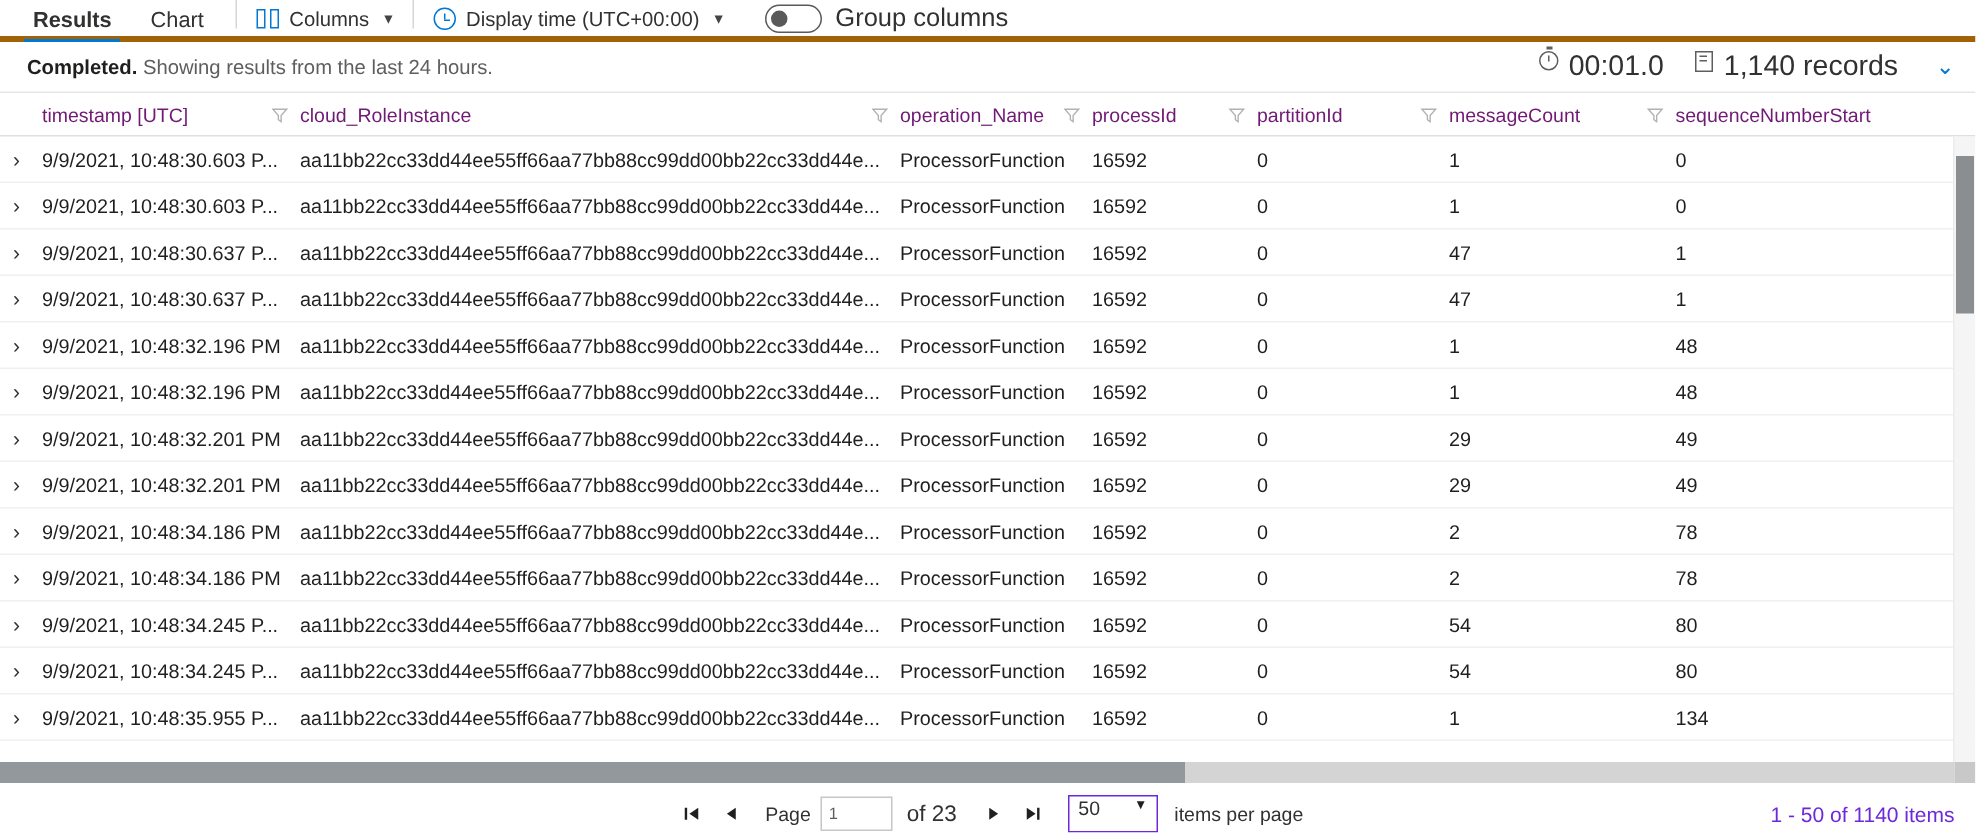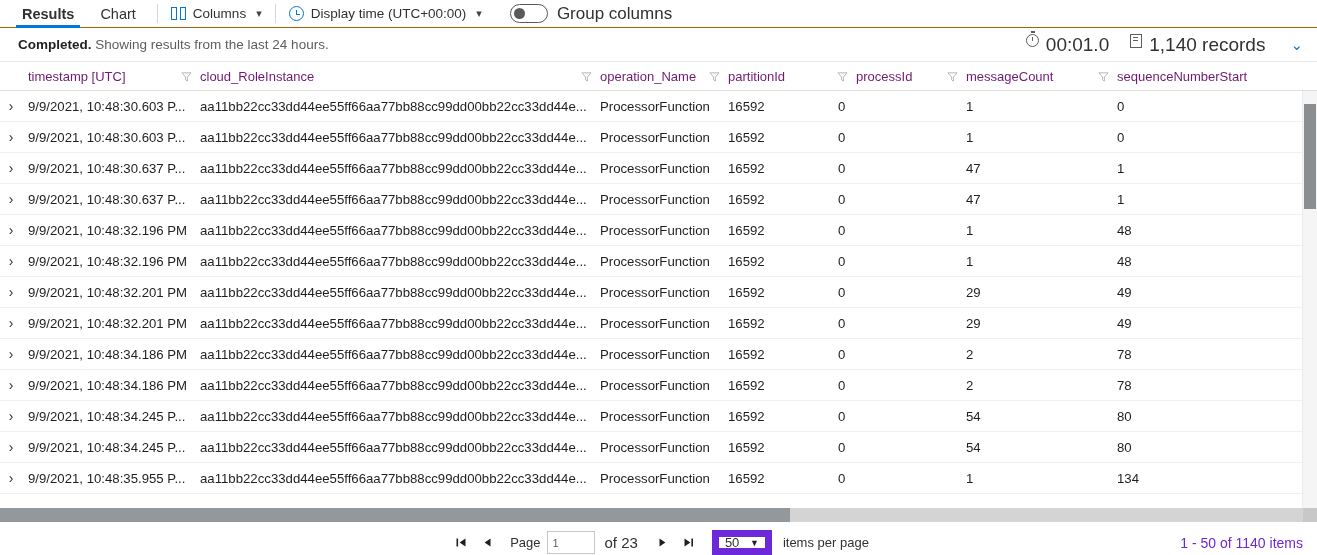--- a/index.html
+++ b/index.html
@@ -14,24 +14,23 @@
     font-size: 13px;
     color: #323130;
     overflow: hidden;
     position: relative;
   }
 
   
   .toolbar {
     height: 28px;
     display: flex;
-    align-items: center;
     padding: 0 0 0 14px;
     box-sizing: border-box;
-    border-bottom: 1px solid #a16207;
+    border-bottom: 4px solid #a16207;
     position: relative;
   }
   .tab {
     font-size: 14.5px;
     color: #323130;
     padding: 0 8px;
     height: 28px;
     line-height: 28px;
     position: relative;
     cursor: pointer;
@@ -344,24 +343,23 @@
     font-size: 11px;
     color: #605e5c;
     padding: 0 5px;
     font-family: "Liberation Sans", sans-serif;
     background: #fff;
     outline: none;
   }
   .pg-of { margin: 0 12px 0 10px; font-size: 15px; }
   .pg-select {
     width: 60px; height: 25px;
-    border: 7px solid #6d28d9;
-    box-sizing: border-box;
-    display: flex;
-    align-items: center;
+    border: 1px solid #6d28d9;
+    box-sizing: border-box;
+    display: flex;
     padding: 0 6px;
     margin-left: 10px;
     font-size: 13px;
     cursor: pointer;
     background: #fff;
   }
   .pg-select .cv { margin-left: auto; font-size: 9px; color: #201f1e; }
   .pg-ipp { margin-left: 11px; font-size: 13px; }
   .footer-right {
     position: absolute;
@@ -441,28 +439,28 @@
       <svg class="filter-ico" viewBox="0 0 12 12">
           <path d="M1 2h10L7 6.6V11L5 9.6V6.6z" fill="none" stroke="#8a8886" stroke-width="1"></path>
         </svg>
     </div>
     <div class="th c-op">
       <span class="th-label">operation_Name</span>
       <svg class="filter-ico" viewBox="0 0 12 12">
           <path d="M1 2h10L7 6.6V11L5 9.6V6.6z" fill="none" stroke="#8a8886" stroke-width="1"></path>
         </svg>
     </div>
+    <div class="th c-pid">
+      <span class="th-label">processId</span>
+      <svg class="filter-ico" viewBox="0 0 12 12">
+          <path d="M1 2h10L7 6.6V11L5 9.6V6.6z" fill="none" stroke="#8a8886" stroke-width="1"></path>
+        </svg>
+    </div>
     <div class="th c-part">
       <span class="th-label">partitionId</span>
-      <svg class="filter-ico" viewBox="0 0 12 12">
-          <path d="M1 2h10L7 6.6V11L5 9.6V6.6z" fill="none" stroke="#8a8886" stroke-width="1"></path>
-        </svg>
-    </div>
-    <div class="th c-pid">
-      <span class="th-label">processId</span>
       <svg class="filter-ico" viewBox="0 0 12 12">
           <path d="M1 2h10L7 6.6V11L5 9.6V6.6z" fill="none" stroke="#8a8886" stroke-width="1"></path>
         </svg>
     </div>
     <div class="th c-msg">
       <span class="th-label">messageCount</span>
       <svg class="filter-ico" viewBox="0 0 12 12">
           <path d="M1 2h10L7 6.6V11L5 9.6V6.6z" fill="none" stroke="#8a8886" stroke-width="1"></path>
         </svg>
     </div>

